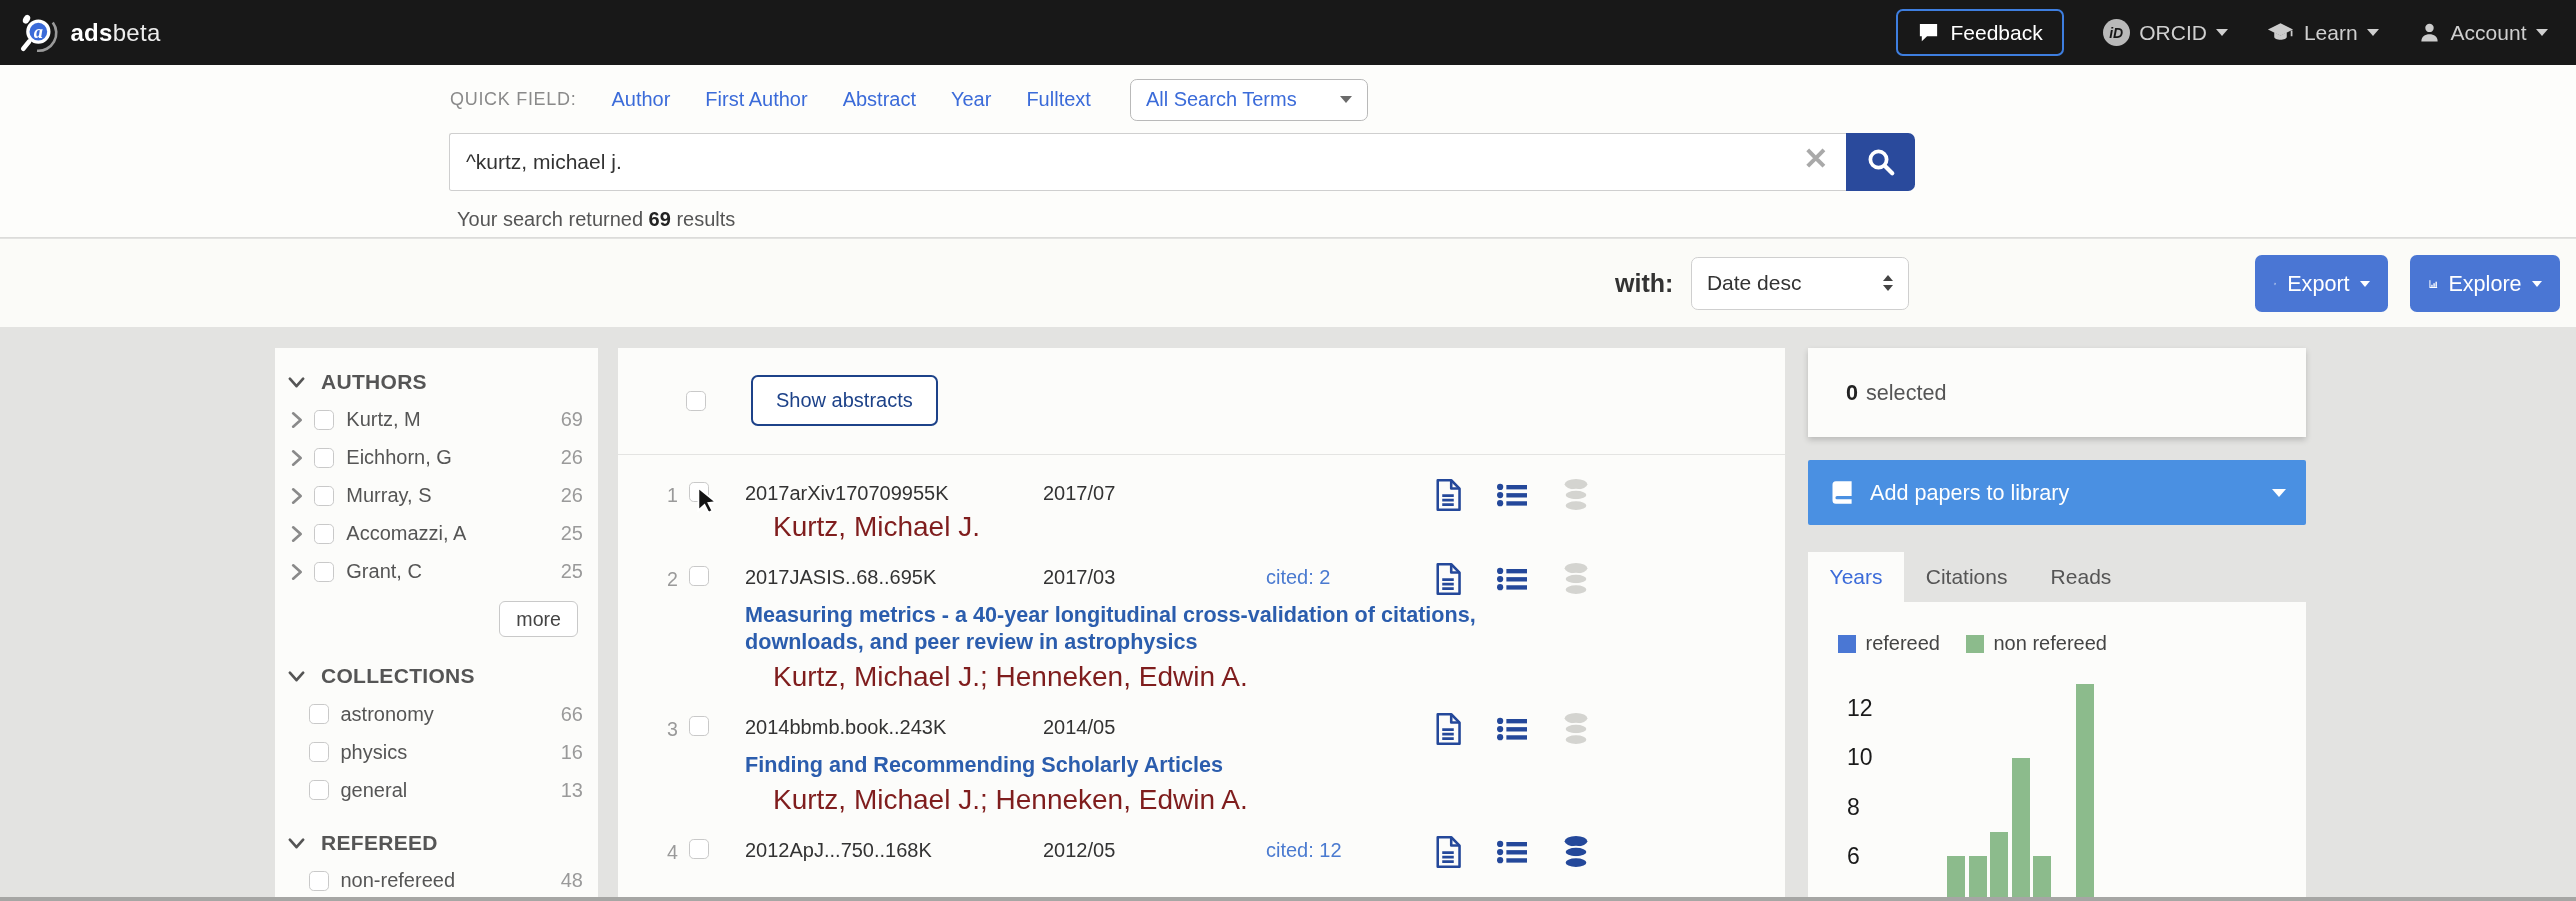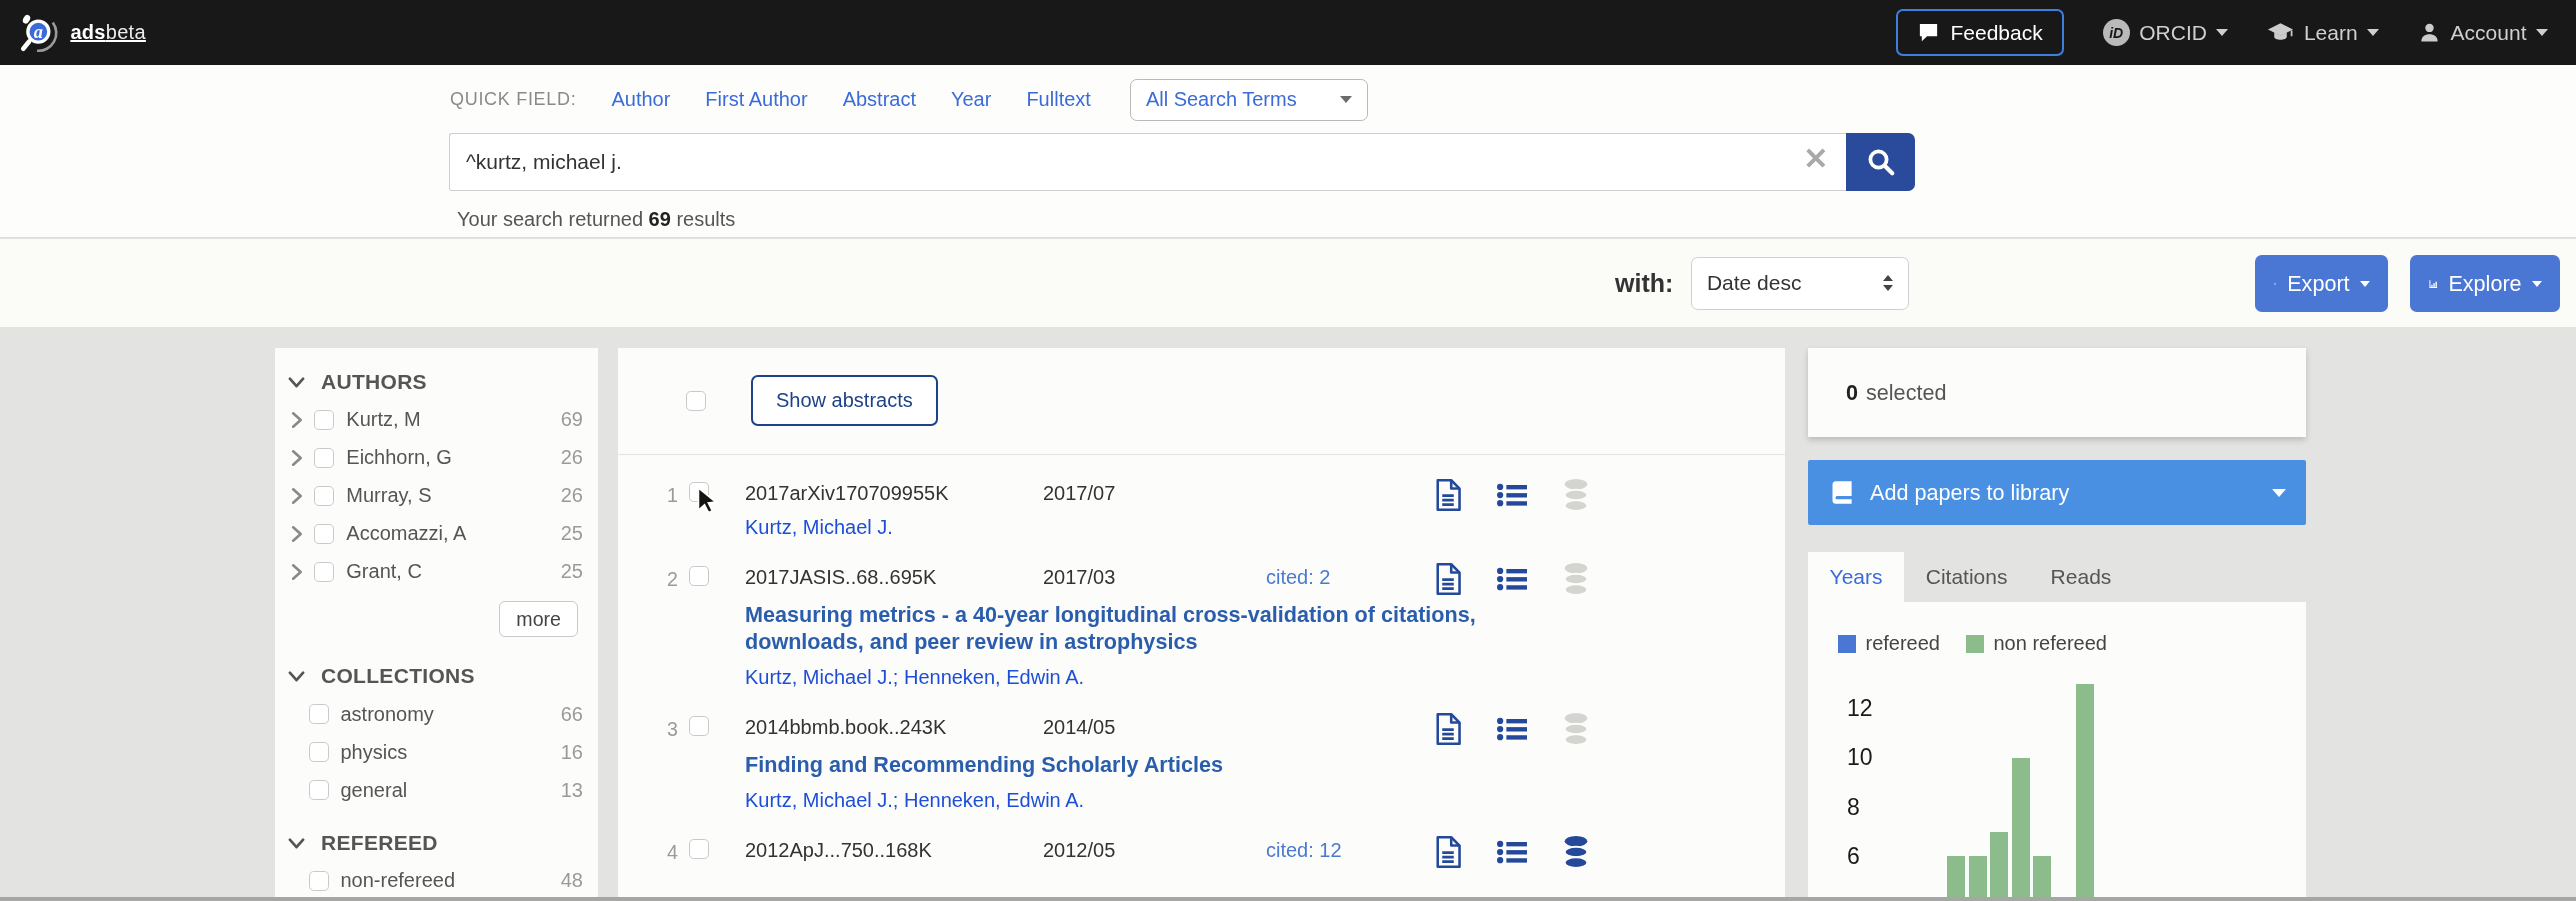--- a/index.html
+++ b/index.html
@@ -2,21 +2,21 @@
 <html style="font-size:10.8px"><head>
 <meta charset="utf-8">
 <style>
   * { box-sizing: border-box; margin: 0; padding: 0; }
   html,body { width:2576px; height:901px; overflow:hidden; }
   body { font-family:"Liberation Sans", sans-serif; background:#e3e3e1; position:relative; }
 
   
   .navbar { position:absolute; top:0; left:0; width:100%; height:65px; background:#181818; display:flex; align-items:center; }
   .brand { display:flex; align-items:center; gap:10.8px; margin-left:17.6px; }
-  .brand-text { font-size:20px; color:#fff; font-weight:700; letter-spacing:0.3px;text-decoration:underline; }
+  .brand-text { font-size:24px; color:#fff; font-weight:700; letter-spacing:0.3px; }
   .brand-text .light { font-weight:300; color:#ededed; }
   .nav-right { margin-left:auto; display:flex; align-items:center; gap:39px; margin-right:28px; }
   .nav-item { display:flex; align-items:center; gap:9.5px; color:#cfcfcf; font-size:21px; cursor:pointer; }
   .feedback-btn { display:flex; align-items:center; gap:10.8px; border:2px solid #3e7edf; border-radius:6.8px; padding:9.5px 19px; color:#fff; font-size:21px; background:transparent; cursor:pointer; }
   .caret-dn { width:0; height:0; border-left:6px solid transparent; border-right:6px solid transparent; border-top:7.4px solid #cfcfcf; display:inline-block; }
   .orcid-badge { width:27px; height:27px; border-radius:50%; background:#b9b9b9; color:#161616; font-weight:700; font-size:14px; display:flex; align-items:center; justify-content:center; font-style:italic; }
 
   
   .search-section { position:absolute; top:65px; left:0; width:100%; height:173px; background:#fdfdfb; border-bottom:1.4px solid #dcdcda; }
   .quickfield { position:absolute; left:450px; top:13.5px; display:flex; align-items:center; gap:35px; }
@@ -69,21 +69,21 @@
   .res-divider { border-bottom:1.4px solid #e4e4e2; margin-top:28px; }
   .result { position:relative; padding-left:127px; padding-right:203px; margin-top:26px; }
   .result .num-box { position:absolute; left:49px; top:1.4px; display:flex; gap:10.8px; align-items:flex-start; }
   .r-num { font-size:19.6px; color:#9a9a9a; padding-top:1.4px; }
   .result .fcb { margin:0; }
   .r-meta { display:flex; align-items:baseline; font-size:20px; color:#333; line-height:24px;gap:10px; }
   .r-bibcode { width:288px; flex:none; }
   .r-pubdate { width:213px; flex:none; }
   .r-cited { color:#4a7ad0; cursor:pointer; }
   .r-title { margin-top:12px; font-size:21.6px; font-weight:700; color:#2b5dad; max-width:961px; line-height:27px; cursor:pointer; }
-  .r-authors { margin-top:10px; font-size:20px; color:#1d4ed8; line-height:24px; }
+  .r-authors { margin-top:10px; font-size:28px; color:#7f1d1d; line-height:24px;margin-left:28px; }
   .more-auth { font-style:italic; color:#555; margin-left:6.8px; }
   .r-icons { position:absolute; left:815px; top:-2.7px; display:flex; gap:34px; }
   .ricon { width:30px; height:34px; color:#24489a; cursor:pointer; }
   .i-db { color:#d4d4d0; }
   .i-db.active { color:#24489a; }
   .mouse-cursor { position:absolute; left:76px; top:5.4px; width:28px; height:28px; z-index:5; pointer-events:none; }
 
   
   .selected-panel { left:1808px; top:21px; width:498px; height:89px; box-shadow:0 2.7px 6px rgba(0,0,0,.18); display:flex; align-items:center; padding-left:38px; font-size:21.6px; color:#555; gap:8px; overflow:visible; }
   .selected-panel b { color:#222; }

